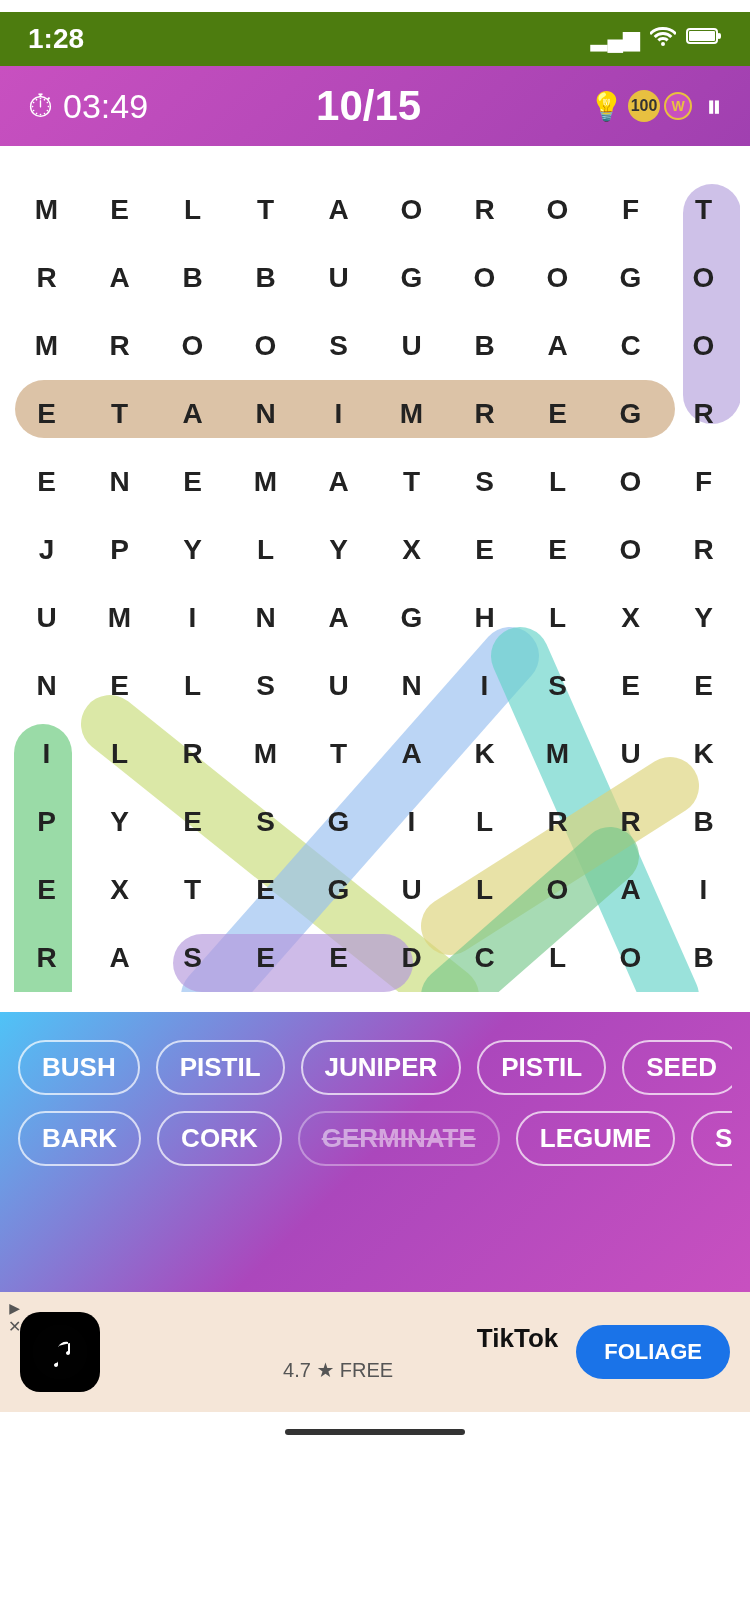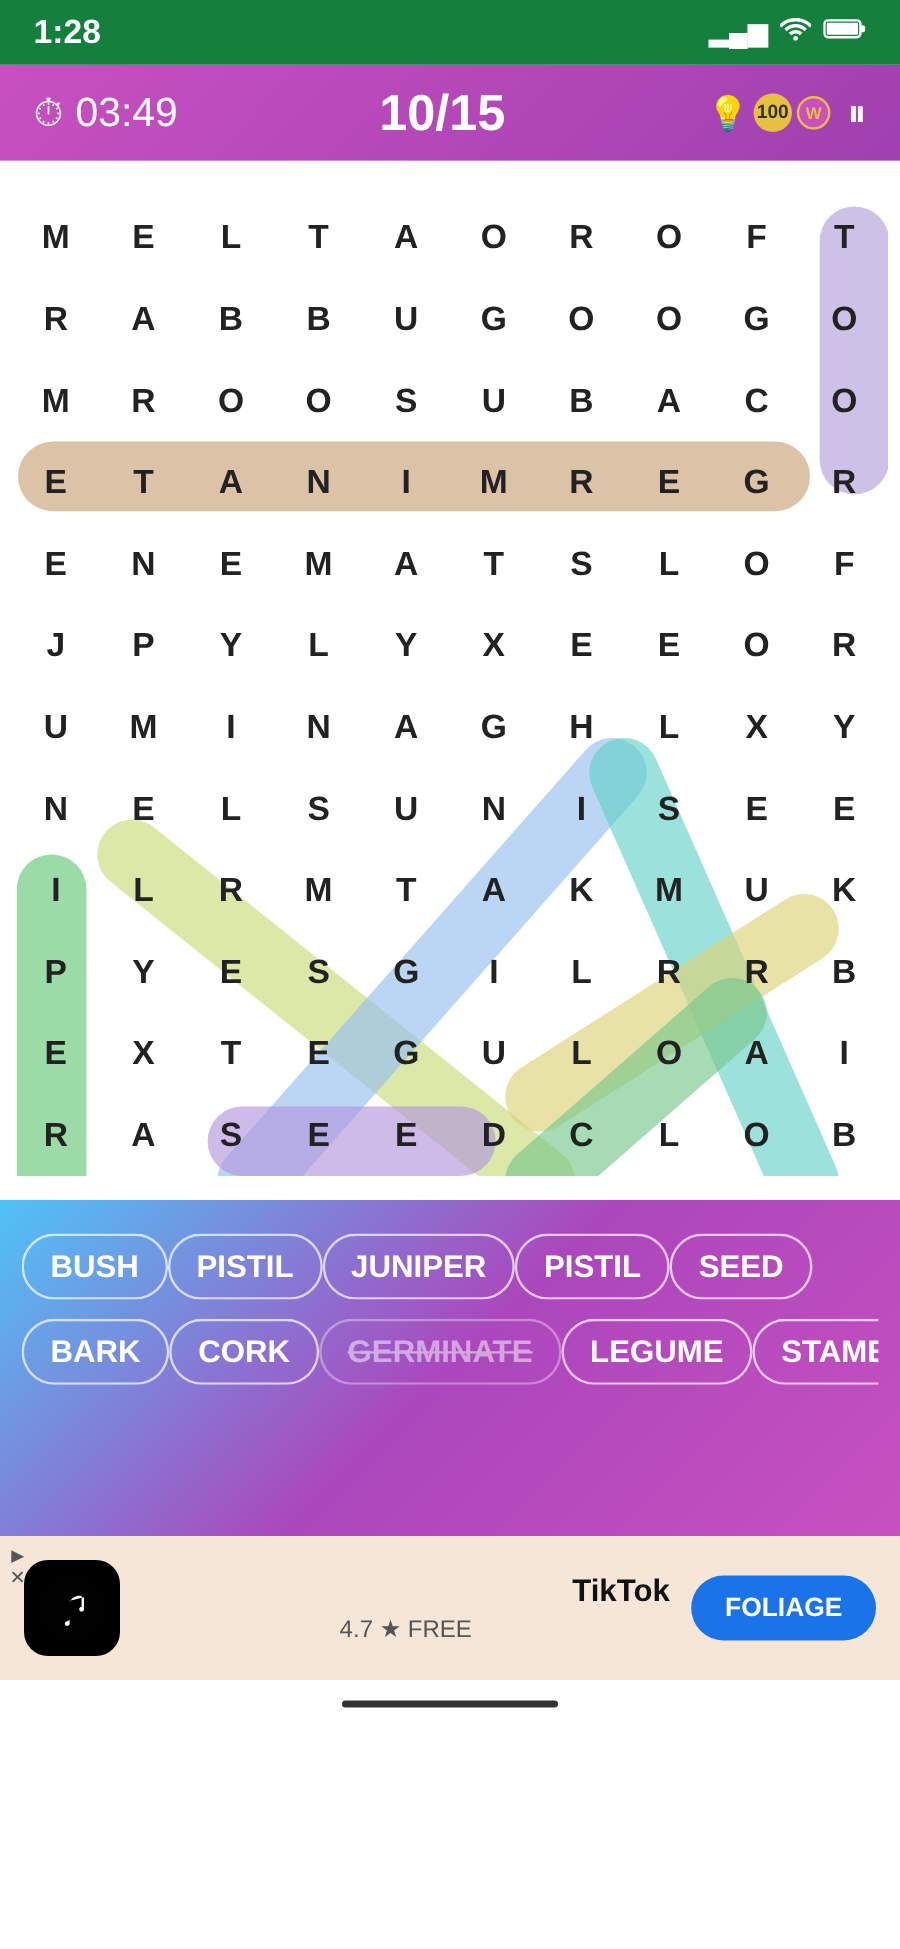--- a/index.html
+++ b/index.html
@@ -7,26 +7,27 @@
     body {
       width: 750px;
       min-height: 1624px;
       font-family: -apple-system, BlinkMacSystemFont, 'Helvetica Neue', Arial, sans-serif;
       background: #fff;
       overflow-x: hidden;
     }
 
     
     #status-bar {
-      background: #15803d;
+      background: #4d7c0f;
       height: 54px;
       display: flex;
       align-items: center;
       justify-content: space-between;
       padding: 0 28px;
+      margin-top: 12px;
     }
     #status-time {
       color: white;
       font-size: 28px;
       font-weight: 600;
     }
     .status-icons {
       display: flex;
       align-items: center;
       gap: 10px;
@@ -146,20 +147,21 @@
 
     
     #word-list-area {
       background: linear-gradient(135deg, #4fc3f7, #ab47bc, #c850c0);
       min-height: 280px;
       padding: 28px 18px 20px 18px;
     }
     .word-row {
       display: flex;
       flex-wrap: nowrap;
+      gap: 16px;
       margin-bottom: 16px;
       overflow: hidden;
     }
     .word-chip {
       border: 2.5px solid rgba(255,255,255,0.7);
       border-radius: 30px;
       padding: 10px 22px;
       color: white;
       font-size: 26px;
       font-weight: 600;

